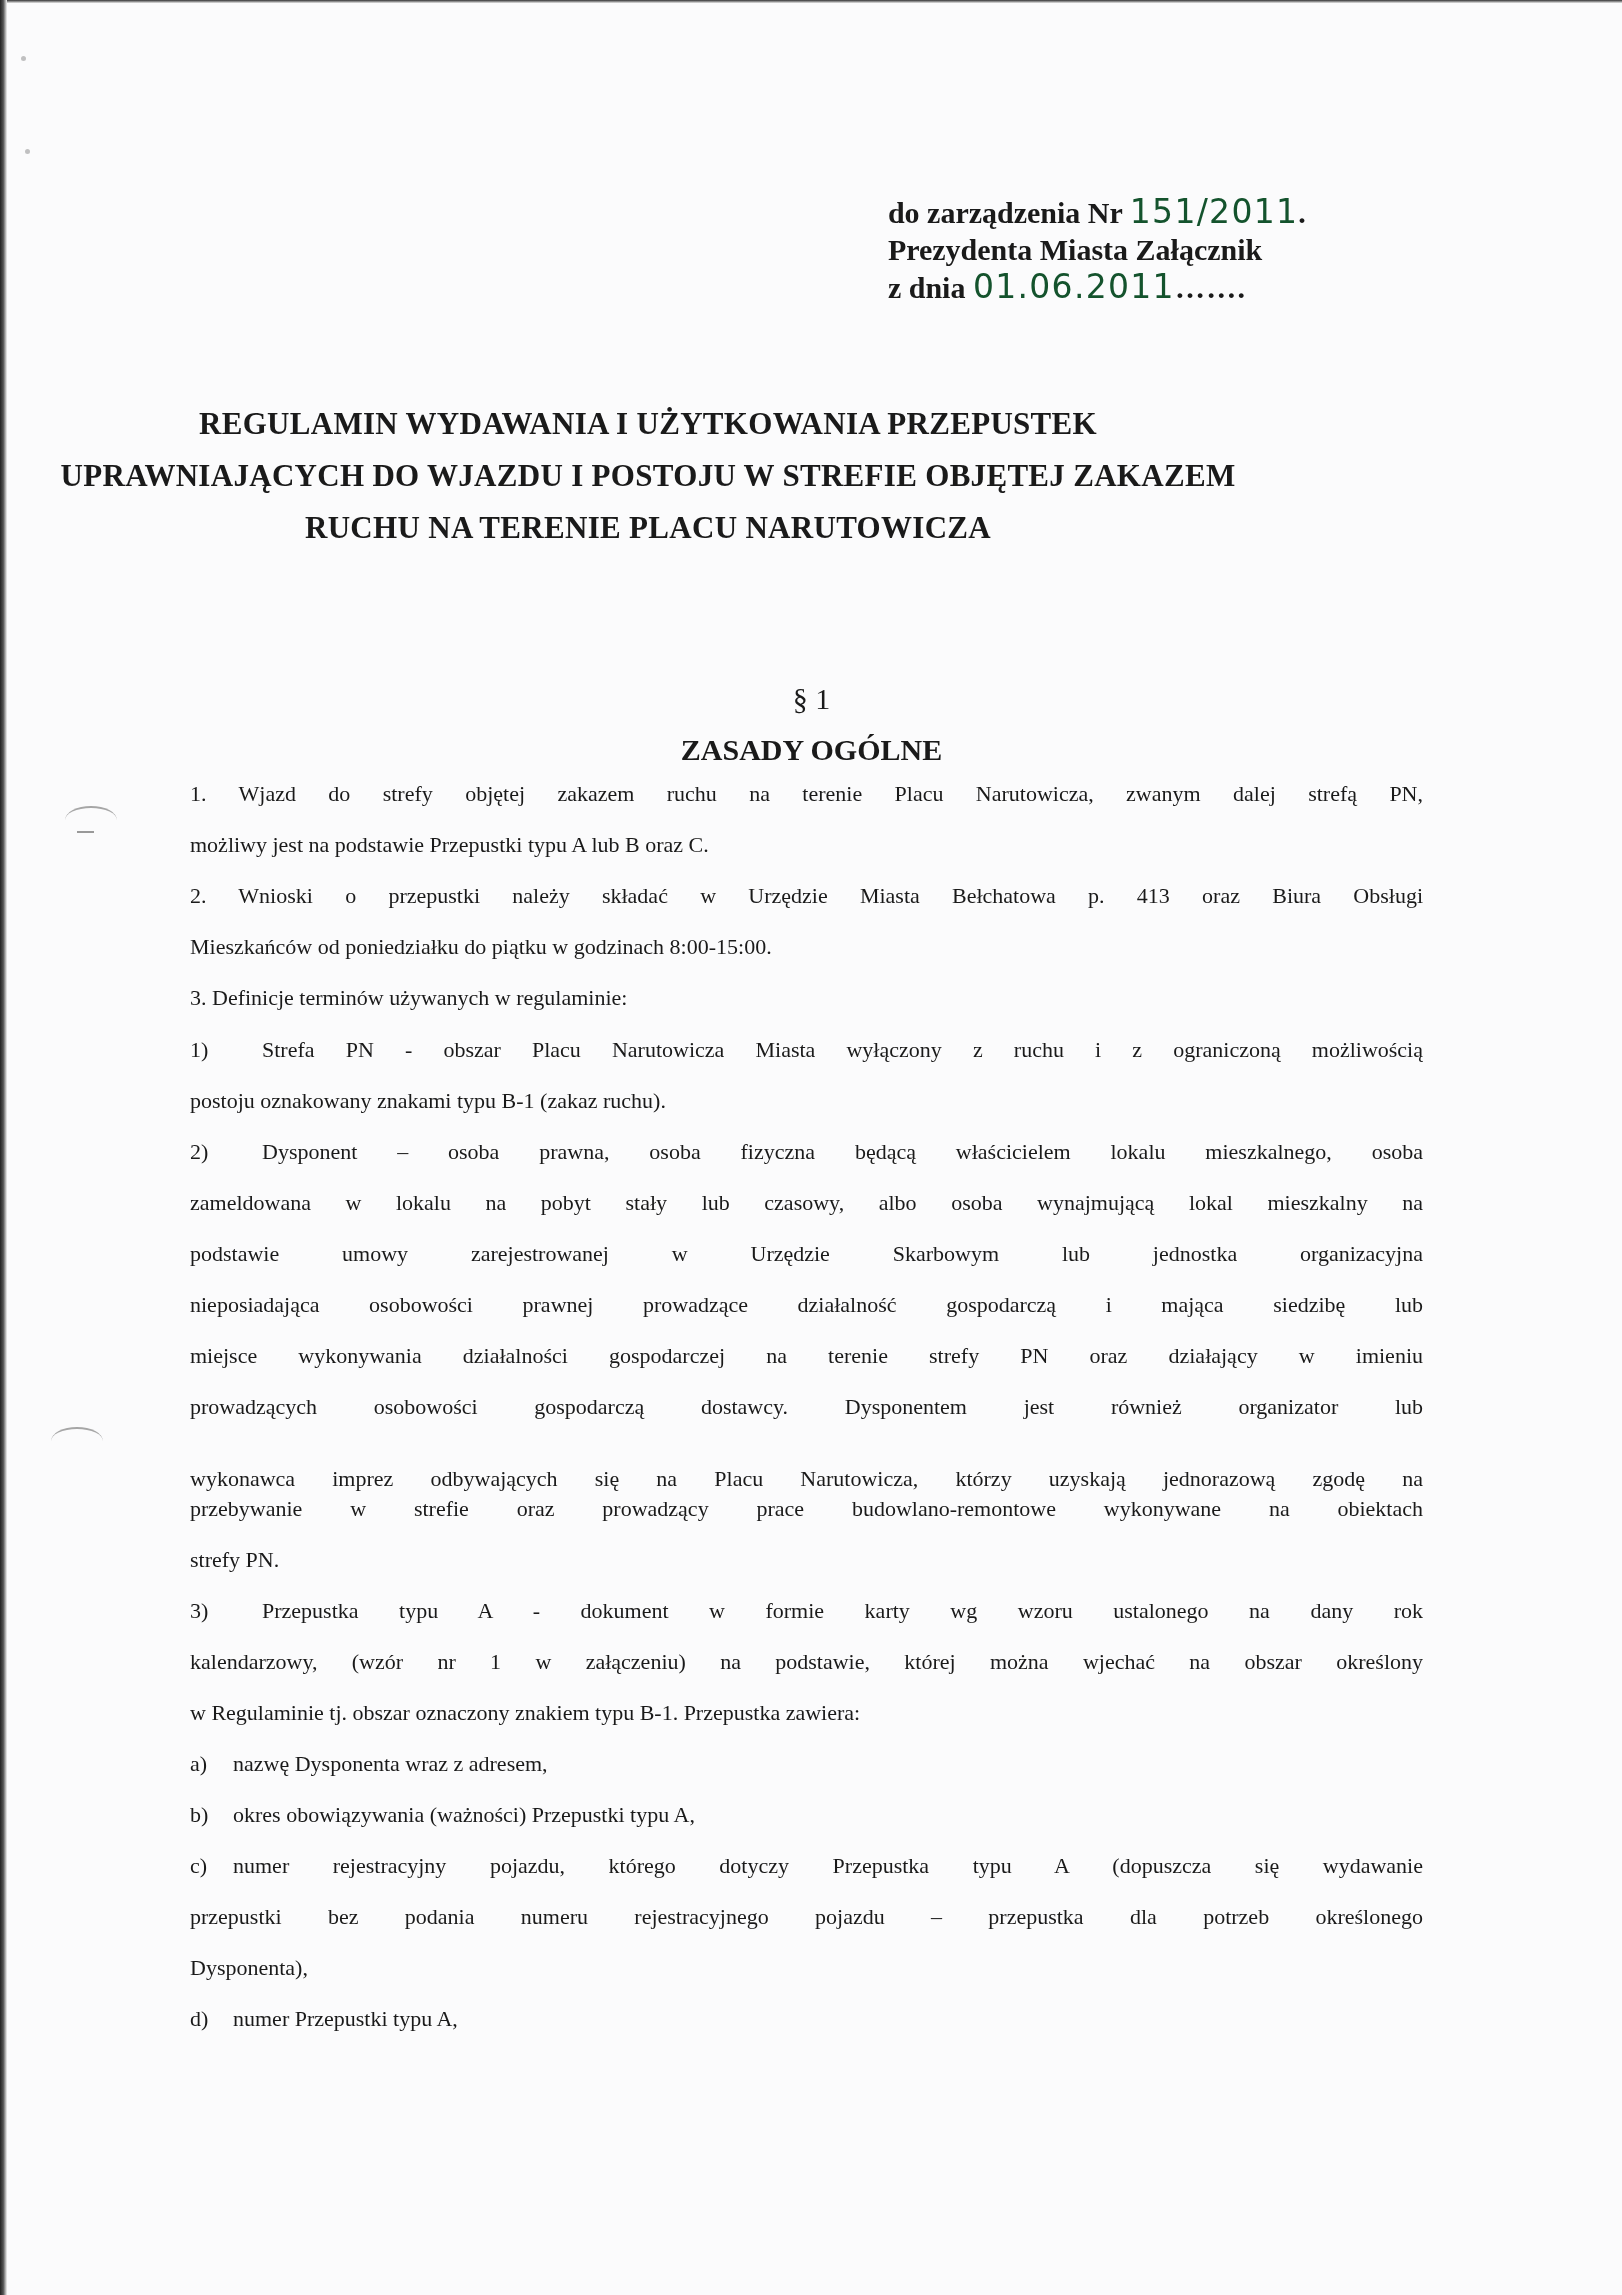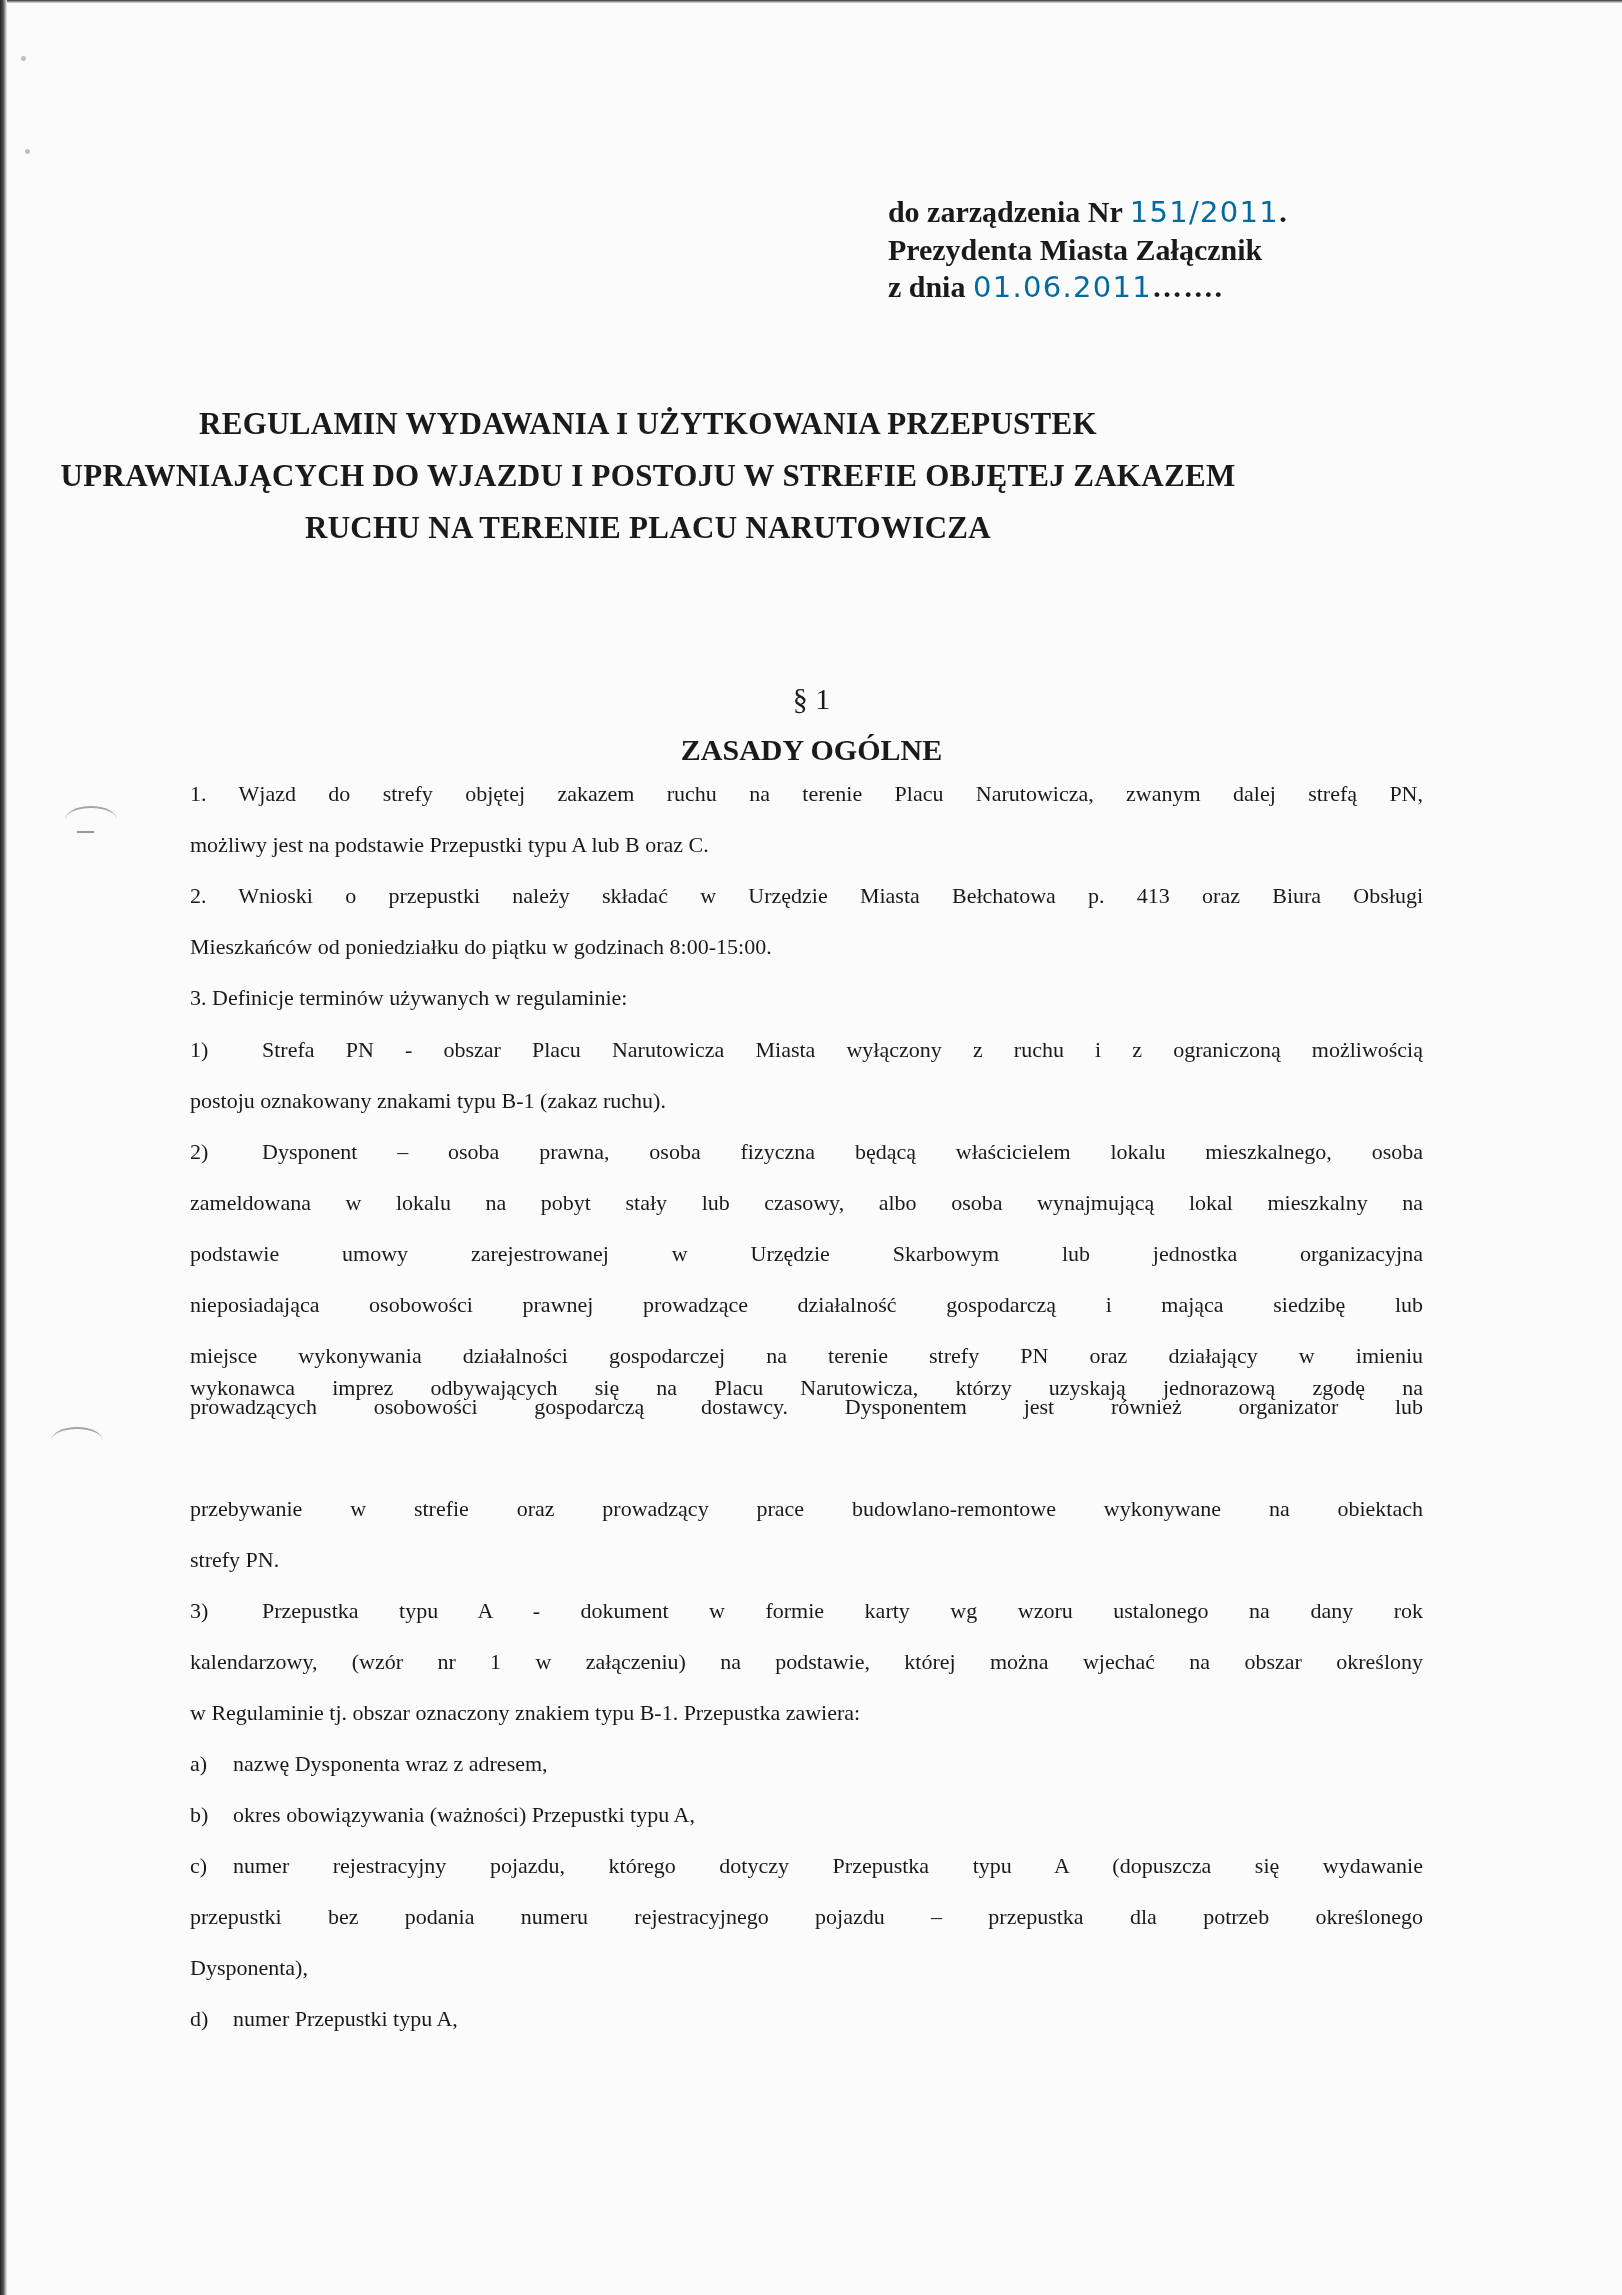--- a/index.html
+++ b/index.html
@@ -26,21 +26,21 @@
   .speck { position: absolute; width: 5.2px; height: 5.2px; border-radius: 50%; background: #999; opacity: .6; }
 
   .header-block {
     position: absolute; left: 880px; top: 193px;
     font-weight: bold; font-size: 30px; line-height: 37px;
   }
   .header-block .ln { white-space: nowrap; }
   .header-block .ln.indent { padding-left: 7.9px; }
   .hand {
     font-family: "DejaVu Sans", sans-serif; font-weight: normal;
-    font-size: 29px; letter-spacing: 1.3px; color: #0369a1;
+    font-size: 33px; letter-spacing: 1.3px; color: #14532d;
   }
   .dots { letter-spacing: 1.3px; }
 
   .title {
     position: absolute; left: 0; width: 1296px; text-align: center;
     font-weight: bold; font-size: 31px; letter-spacing: 0.3px;
   }
   .section-mark, .section-title {
     position: absolute; left: 0; width: 1623px; text-align: center; font-size: 30px;
   }
@@ -92,21 +92,21 @@
 <div class="body-line" style="top:934px">Mieszkańców od poniedziałku do piątku w godzinach 8:00-15:00.</div>
 <div class="body-line" style="top:985px"><span>3.</span> <span>Definicje terminów używanych w regulaminie:</span></div>
 <div class="body-line justify" style="top:1037px"><span class="num wide">1)</span><span>Strefa PN - obszar Placu Narutowicza Miasta wyłączony z ruchu i z ograniczoną możliwością</span></div>
 <div class="body-line" style="top:1088px">postoju oznakowany znakami typu B-1 (zakaz ruchu).</div>
 <div class="body-line justify" style="top:1139px"><span class="num wide">2)</span><span>Dysponent – osoba prawna, osoba fizyczna będącą właścicielem lokalu mieszkalnego, osoba</span></div>
 <div class="body-line justify" style="top:1190px">zameldowana w lokalu na pobyt stały lub czasowy, albo osoba wynajmującą lokal mieszkalny na</div>
 <div class="body-line justify" style="top:1241px">podstawie umowy zarejestrowanej w Urzędzie Skarbowym lub jednostka organizacyjna</div>
 <div class="body-line justify" style="top:1292px">nieposiadająca osobowości prawnej prowadzące działalność gospodarczą i mająca siedzibę lub</div>
 <div class="body-line justify" style="top:1343px">miejsce wykonywania działalności gospodarczej na terenie strefy PN oraz działający w imieniu</div>
 <div class="body-line justify" style="top:1394px">prowadzących osobowości gospodarczą dostawcy. Dysponentem jest również organizator lub</div>
-<div class="body-line justify" style="top:1375px">wykonawca imprez odbywających się na Placu Narutowicza, którzy uzyskają jednorazową zgodę na</div>
+<div class="body-line justify" style="top:1466px">wykonawca imprez odbywających się na Placu Narutowicza, którzy uzyskają jednorazową zgodę na</div>
 <div class="body-line justify" style="top:1496px">przebywanie w strefie oraz prowadzący prace budowlano-remontowe wykonywane na obiektach</div>
 <div class="body-line" style="top:1547px">strefy PN.</div>
 <div class="body-line justify" style="top:1598px"><span class="num wide">3)</span><b>Przepustka typu A</b><span> - dokument w formie karty wg wzoru ustalonego na dany rok</span></div>
 <div class="body-line justify" style="top:1649px">kalendarzowy, (wzór nr 1 w załączeniu)  na podstawie, której można wjechać na obszar określony</div>
 <div class="body-line" style="top:1700px">w Regulaminie tj. obszar oznaczony znakiem typu B-1. Przepustka zawiera:</div>
 <div class="body-line" style="top:1751px"><span class="num narrow">a)</span><span>nazwę Dysponenta wraz z adresem,</span></div>
 <div class="body-line" style="top:1802px"><span class="num narrow">b)</span><span>okres obowiązywania (ważności) Przepustki typu A,</span></div>
 <div class="body-line justify" style="top:1853px"><span class="num narrow">c)</span><span>numer rejestracyjny pojazdu, którego dotyczy Przepustka typu A (dopuszcza się wydawanie</span></div>
 <div class="body-line justify" style="top:1904px">przepustki bez podania numeru rejestracyjnego pojazdu – przepustka dla potrzeb określonego</div>
 <div class="body-line" style="top:1955px">Dysponenta),</div>

